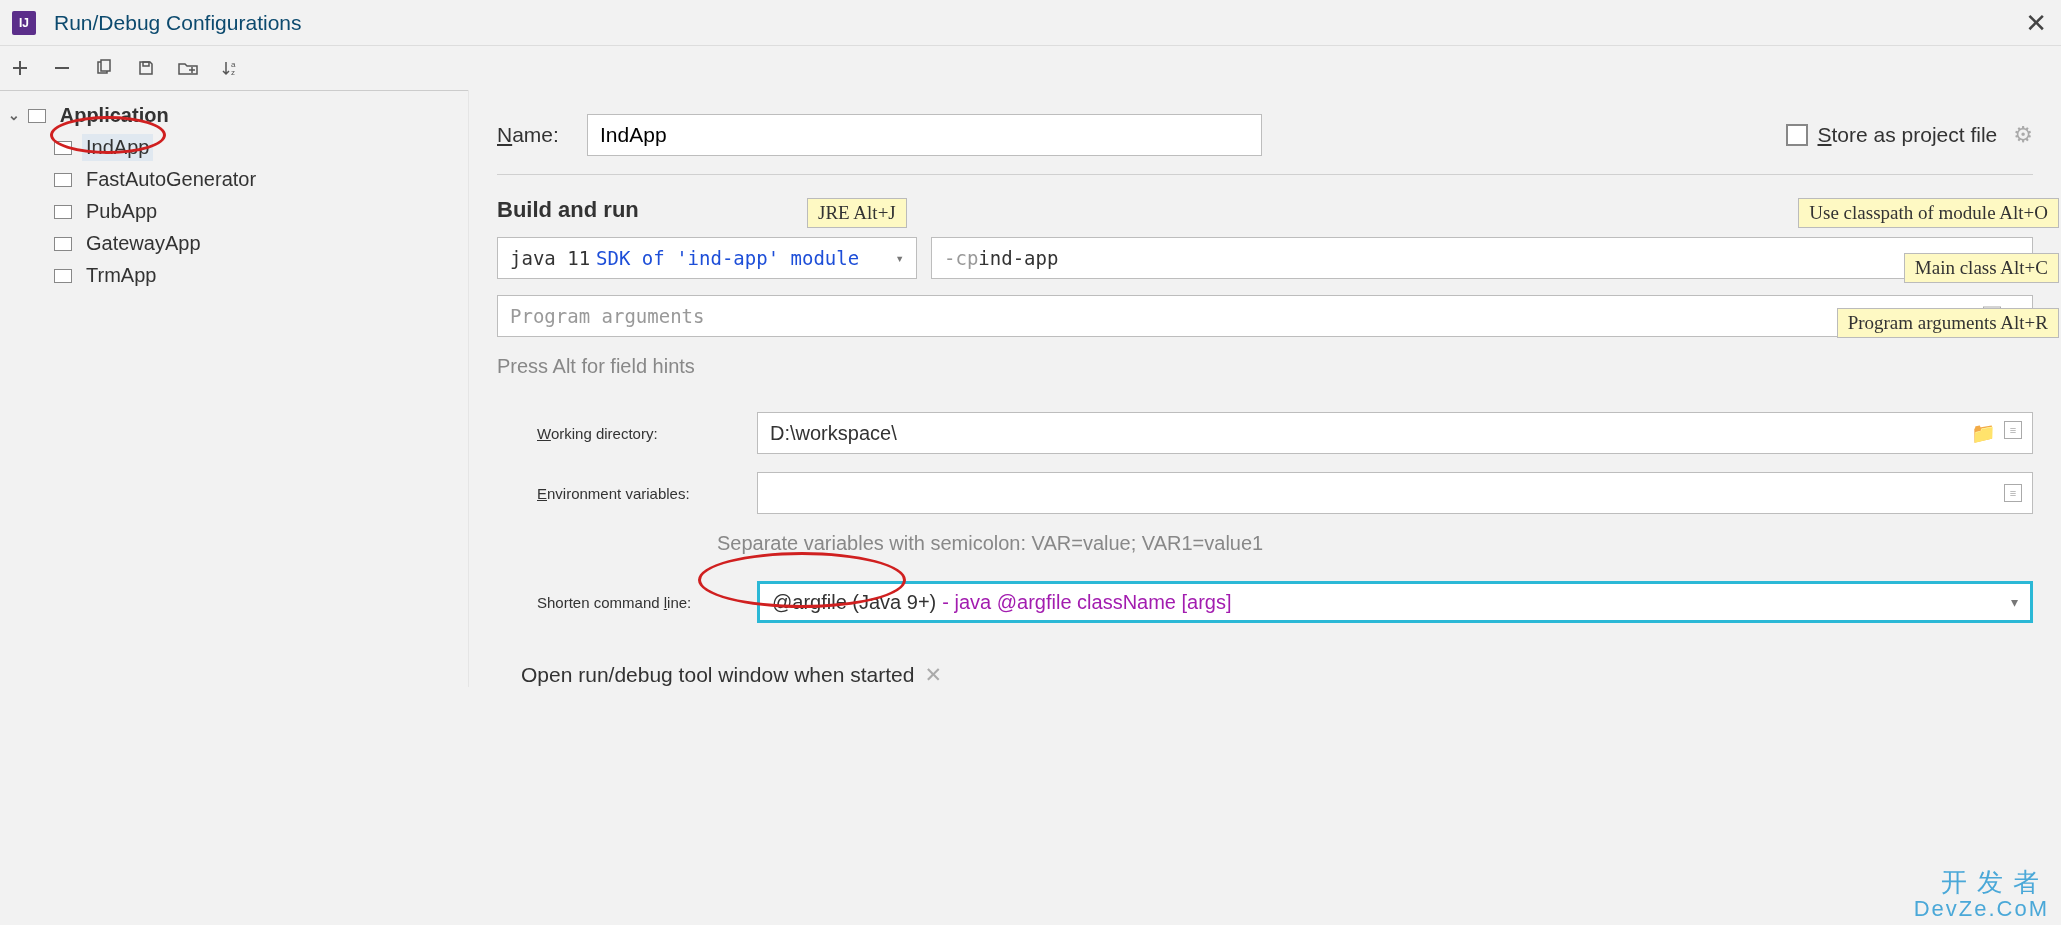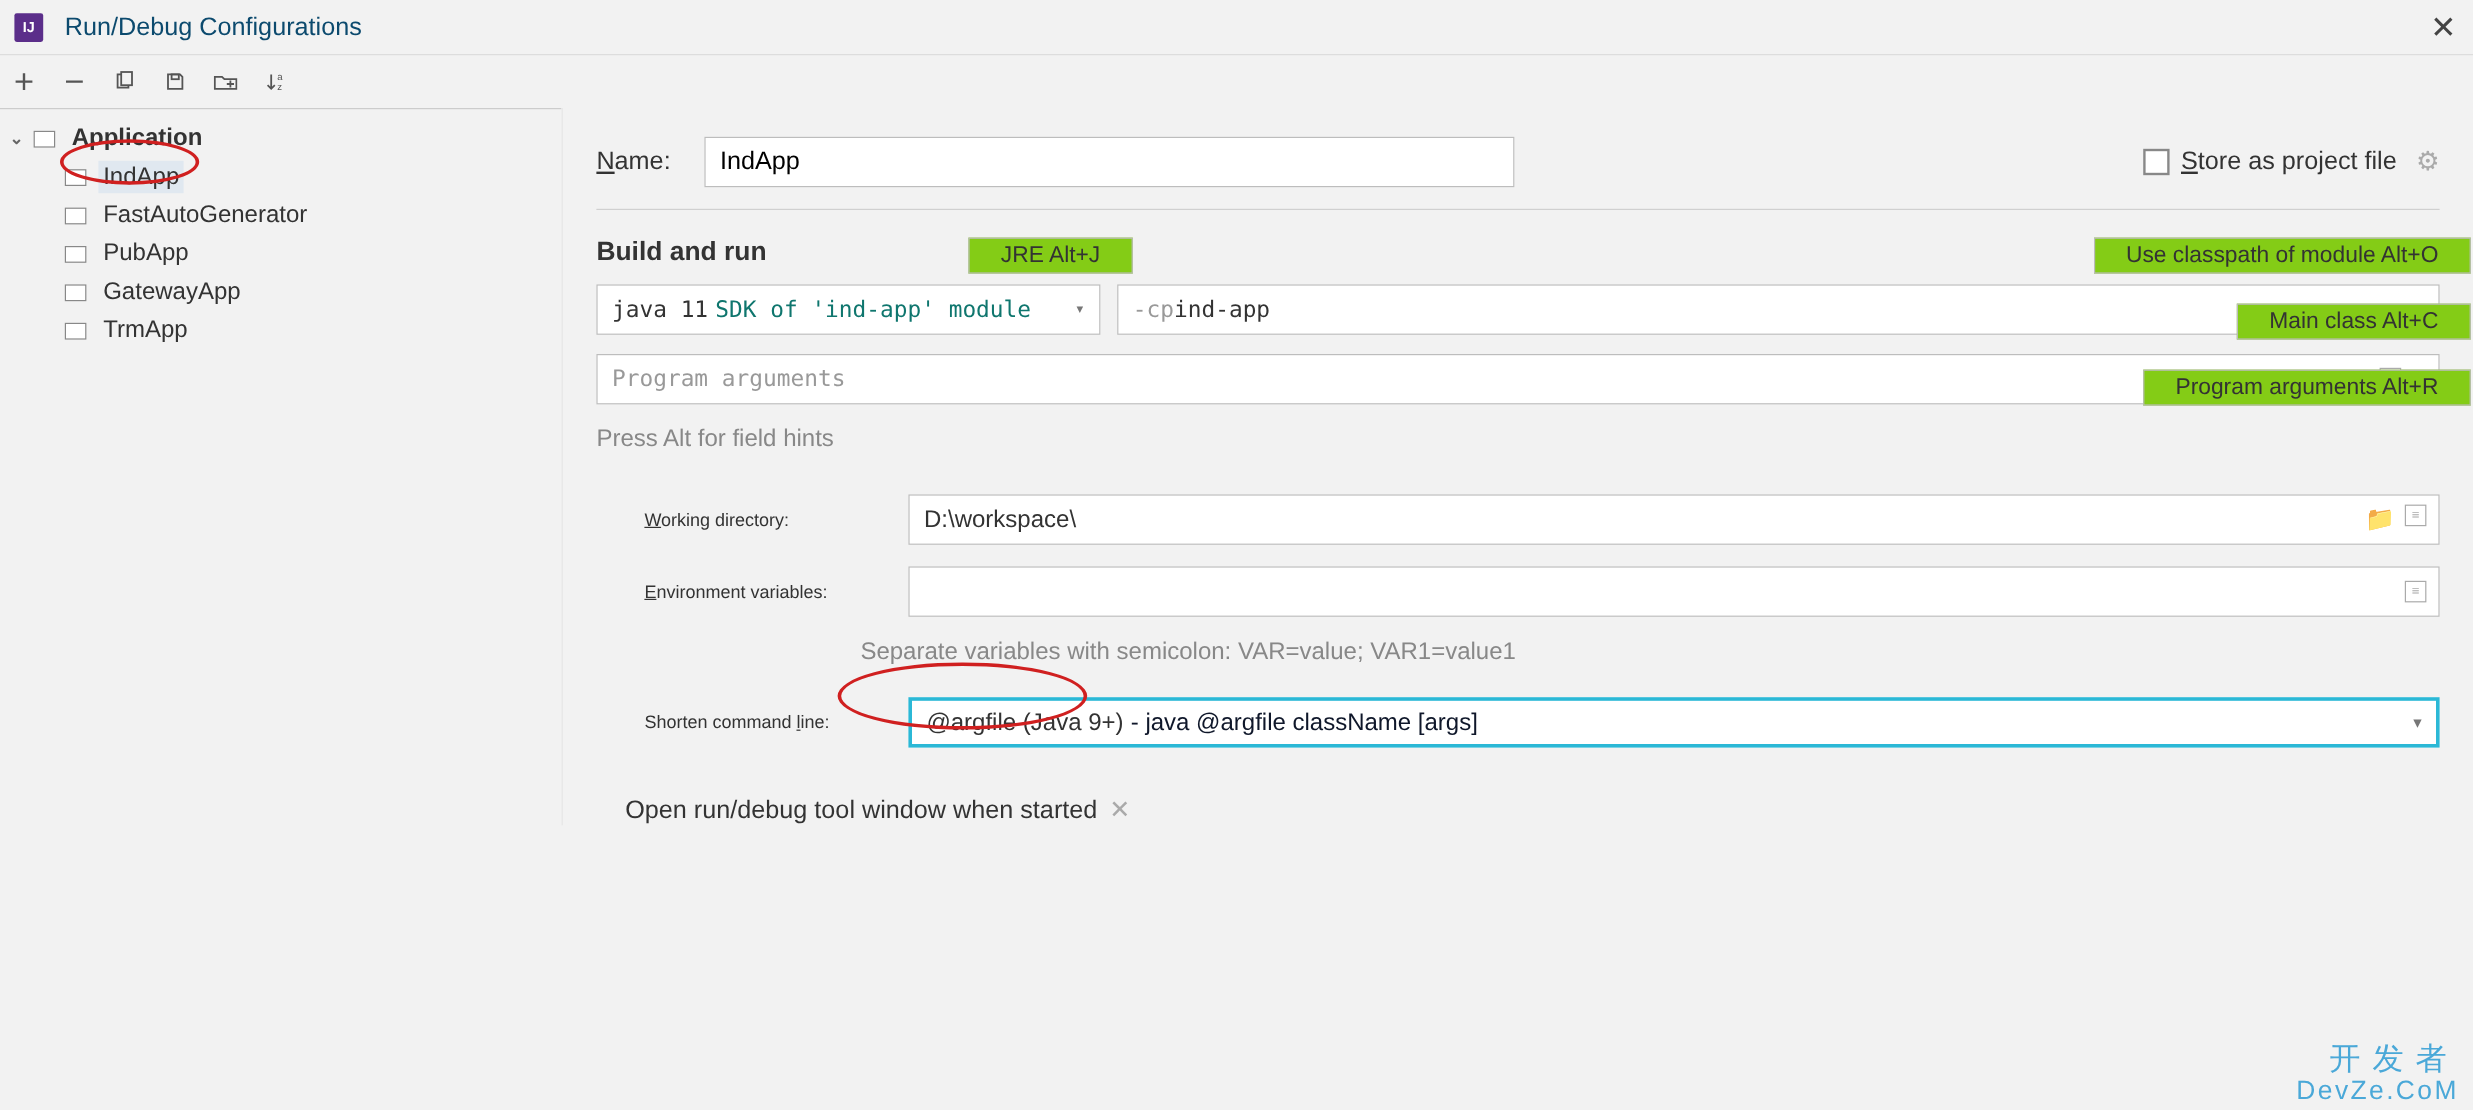--- a/index.html
+++ b/index.html
@@ -39,45 +39,45 @@
 hr.sep { border: none; border-top: 1px solid #d0d0d0; margin: 6px 0 22px 0; }
 
 .section-head { display: flex; align-items: center; margin-bottom: 14px; }
 .section-title { font-size: 22px; font-weight: 700; }
 .modify-link { margin-left: auto; color: #1a9999; font-size: 21px; cursor: pointer; }
 .modify-chev { color: #1a9999; margin: 0 8px 0 4px; }
 .modify-hint { color: #999; font-size: 20px; }
 
 .build-row1 { display: flex; gap: 14px; position: relative; margin-bottom: 16px; }
 .jre-select { width: 420px; height: 42px; border: 1px solid #bdbdbd; background: #fff; display: flex; align-items: center; padding: 0 12px; font-family: "Consolas", monospace; font-size: 19px; position: relative; }
-.jre-select .grey { color: #0f766e; margin-left: 6px; }
+.jre-select .grey { color: #1d4ed8; margin-left: 6px; }
 .dd-arrow { position: absolute; right: 12px; color: #777; font-size: 14px; }
 .cp-select { flex: 1; height: 42px; border: 1px solid #bdbdbd; background: #fff; display: flex; align-items: center; padding: 0 12px; font-family: "Consolas", monospace; font-size: 19px; position: relative; }
 
 .full-input { width: 100%; height: 42px; border: 1px solid #bdbdbd; background: #fff; padding: 0 12px; font-family: "Consolas", monospace; font-size: 19px; margin-bottom: 18px; display: flex; align-items: center; position: relative; }
 .full-input.placeholder { color: #999; }
 .input-icon { position: absolute; right: 10px; top: 50%; transform: translateY(-50%); display: flex; gap: 8px; color: #aaa; }
 .note-icon { width: 18px; height: 18px; border: 1.5px solid #aaa; display: inline-flex; align-items: center; justify-content: center; font-size: 11px; }
 .expand-icon { font-size: 16px; color: #999; }
 
 .hint-text { color: #888; font-size: 20px; margin-bottom: 34px; }
 
 .lbl-row { display: flex; align-items: center; margin-bottom: 18px; }
 .lbl-row .lbl { width: 220px; font-size: 15px; margin-left: 40px; }
 .lbl-row .fld { flex: 1; height: 42px; border: 1px solid #bdbdbd; background: #fff; padding: 14px 12px; font-size: 20px; display: flex; align-items: center; position: relative; }
 
 .env-hint { color: #888; font-size: 20px; margin-left: 220px; margin-bottom: 26px; }
 
 .shorten-select { flex: 1; height: 42px; border: 3px solid #2bb8d6; background: #fff; padding: 0 12px; font-size: 20px; display: flex; align-items: center; position: relative; }
-.shorten-select .greytxt { color: #0f172a; margin-left: 6px; text-align: right; }
+.shorten-select .greytxt { color: #a21caf; margin-left: 6px; text-align: right; }
 
 .tool-close-row { display: flex; align-items: center; gap: 10px; margin-top: 40px; margin-left: 24px; font-size: 21px; }
 .tool-close-row .x { color: #aaa; cursor: pointer; }
 
-.hint-tag { position: absolute; background: #84cc16; border: 1px solid #bbb; padding: 3px 26px; font-size: 19px; color: #333; z-index: 10; }
+.hint-tag { position: absolute; background: #fef9c3; border: 1px solid #bbb; padding: 3px 10px; font-size: 19px; color: #333; z-index: 10; font-family: Liberation Serif, serif; }
 
 .circle-anno { position: absolute; border: 3px solid #d02020; border-radius: 50%; pointer-events: none; z-index: 20; }
 
 .watermark { position: fixed; right: 12px; bottom: 4px; text-align: right; line-height: 1.1; }
 .watermark .l1 { font-size: 26px; color: #4aa8d8; letter-spacing: 10px; font-weight: 300; }
 .watermark .l2 { font-size: 22px; color: #4aa8d8; letter-spacing: 2px; }
 
 svg { display: block; }
 </style>
 </head>

